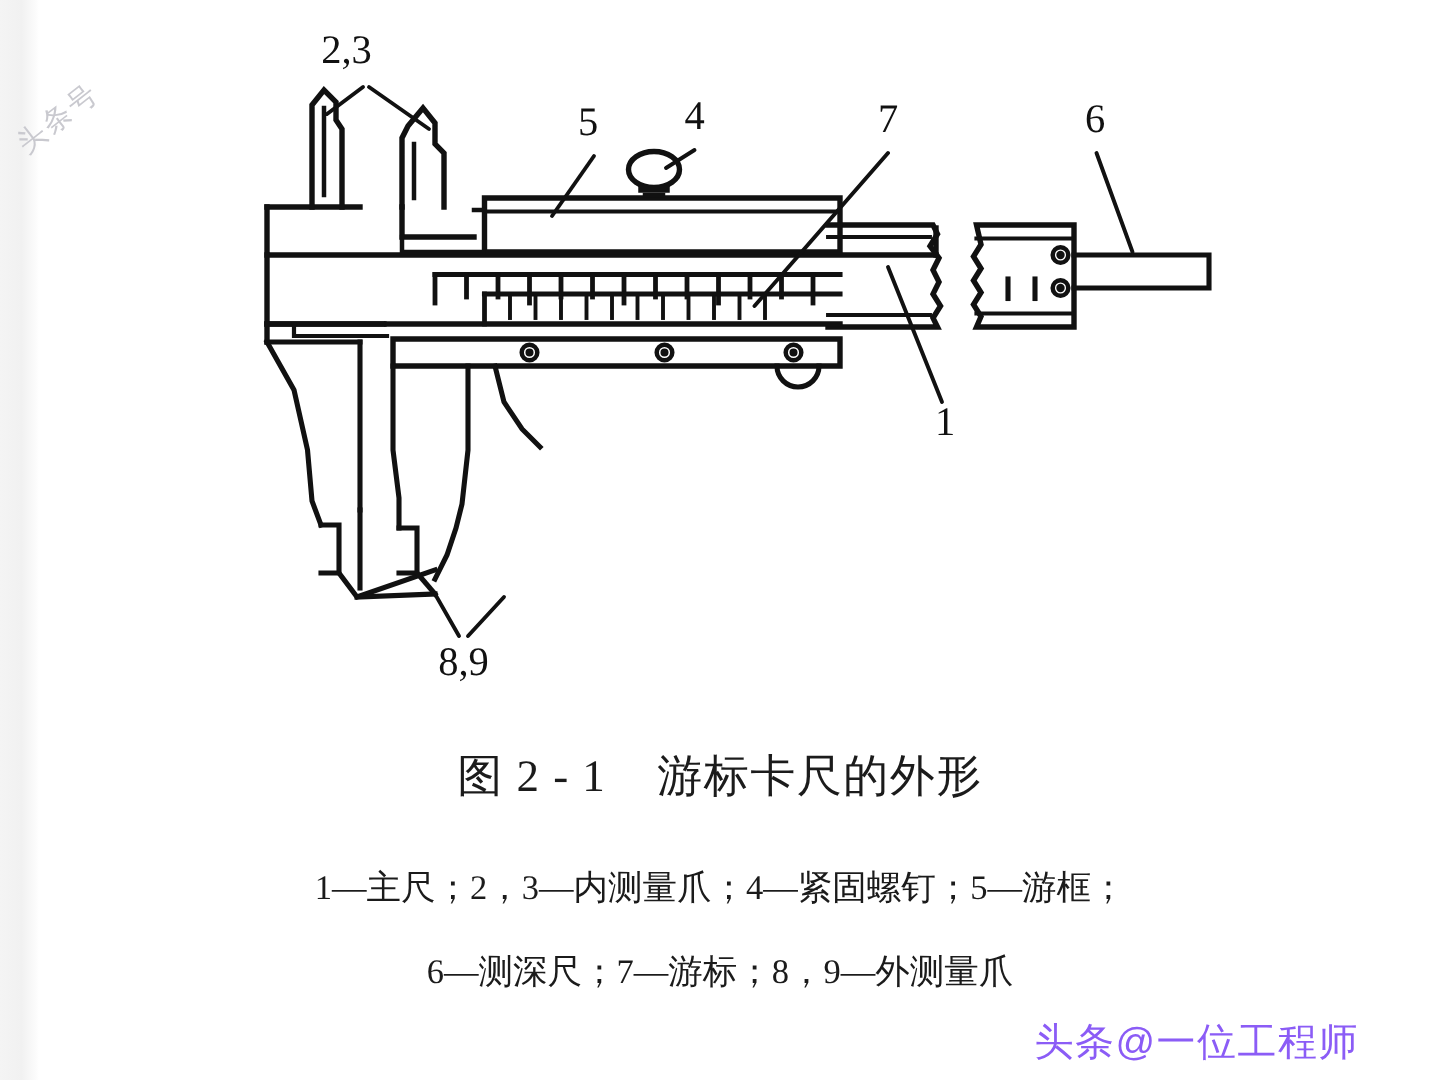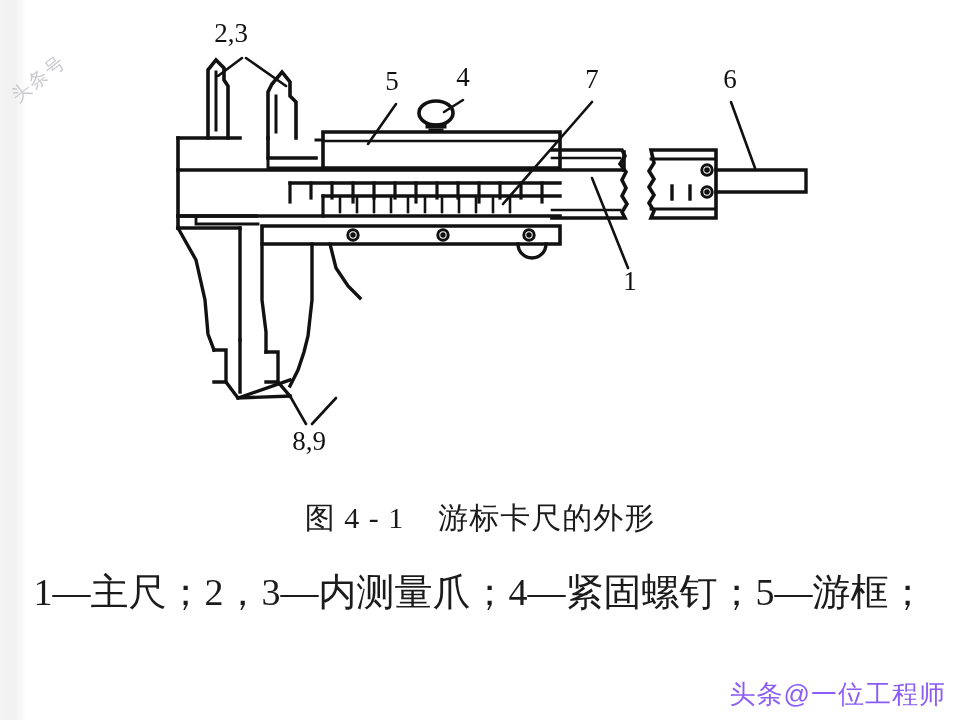--- a/index.html
+++ b/index.html
@@ -1,21 +1,21 @@
 <!DOCTYPE html>
 <html><head>
 <meta charset="utf-8">
 <style>
   html,body{margin:0;padding:0;background:#ffffff;}
   body{
     width:960px;height:720px;overflow:hidden;position:relative;
     font-family:"Liberation Serif","DejaVu Serif",serif;
     background:#ffffff;
   }
-  #page{position:absolute;left:0;top:0;width:920px;height:720px;background:#fff;padding-left:40px;}
+  #page{position:absolute;left:0;top:0;width:920px;height:720px;background:#fff;}
 
   
   .left-strip{
     position:absolute;left:0;top:0;width:26px;height:720px;
     background:linear-gradient(90deg,#f4f4f4 0%,#f1f1f1 55%,#fbfbfb 90%,#ffffff 100%);
     pointer-events:none;
   }
 
   .figure-area{position:absolute;left:0;top:0;width:960px;height:480px;}
   .figure-area svg{display:block;}
@@ -23,21 +23,21 @@
   
   .caption-block{
     position:absolute;left:0;top:496px;width:960px;text-align:center;
     color:#1b1b1b;
   }
   .fig-caption{
     font-size:30px;line-height:44px;letter-spacing:1px;white-space:pre;
     font-family:"Liberation Serif","DejaVu Serif",serif;
   }
   .legend-line{
-    font-size:38px;line-height:56px;letter-spacing:0px;white-space:pre;
+    font-size:23px;line-height:56px;letter-spacing:0px;white-space:pre;
     font-family:"Liberation Serif","DejaVu Serif",serif;
   }
   .legend-line.l1{margin-top:24px;}
 
   
   .wm-topleft{
     position:absolute;left:6px;top:88px;
     font-size:19px;color:#c9c9cf;letter-spacing:2px;
     transform:rotate(-38deg);transform-origin:left top;
     font-family:"Liberation Sans","DejaVu Sans",sans-serif;
@@ -229,20 +229,21 @@
         <text class="num-label" text-anchor="middle" x="463" y="86">4</text>
         <text class="num-label" text-anchor="middle" x="592" y="88">7</text>
         <text class="num-label" text-anchor="middle" x="730" y="88">6</text>
         <text class="num-label" text-anchor="middle" x="630" y="290">1</text>
         <text class="num-label" text-anchor="middle" x="309" y="450">8,9</text>
       </g>
     </svg>
   </div>
 
   <div class="caption-block">
-    <div class="fig-caption">图 4 - 1    游标卡尺的外形</div>
+    <div class="fig-caption">图 2 - 1    游标卡尺的外形</div>
     <div class="legend-line l1">1—主尺；2，3—内测量爪；4—紧固螺钉；5—游框；</div>
+    <div class="legend-line">6—测深尺；7—游标；8，9—外测量爪</div>
   </div>
 
   <div class="wm-topleft">头条号</div>
   <div class="wm-bottomright">头条@一位工程师</div>
 
 </div>
 
 </body></html>

